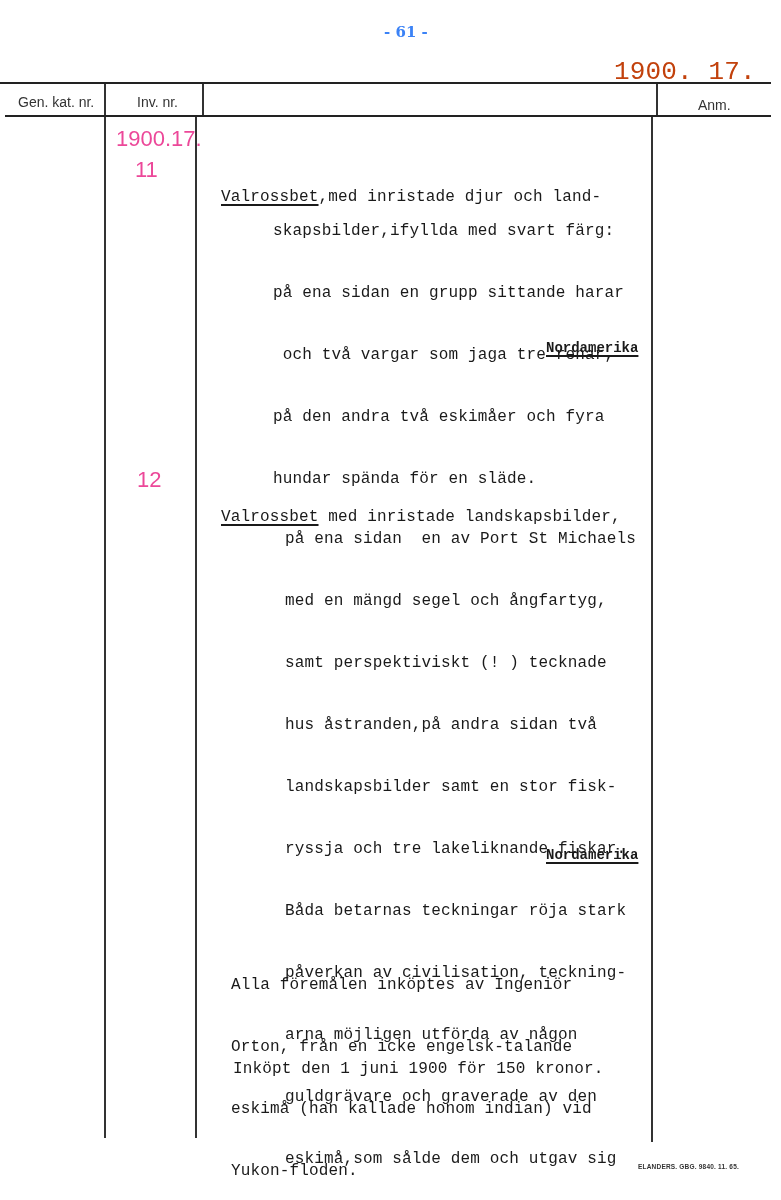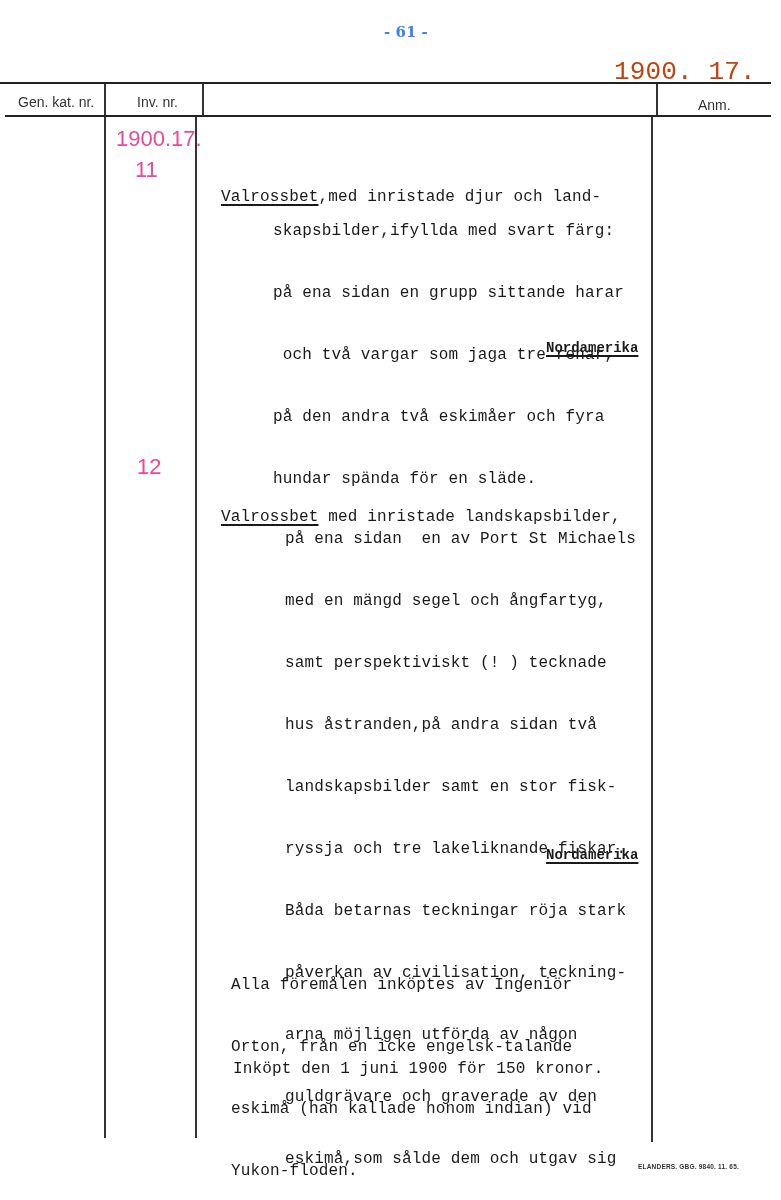--- a/index.html
+++ b/index.html
@@ -50,21 +50,21 @@
     <span class="line">skapsbilder,ifyllda med svart färg:</span>
     <span class="line">på ena sidan en grupp sittande harar</span>
     <span class="line"> och två vargar som jaga tre renar,</span>
     <span class="line">på den andra två eskimåer och fyra</span>
     <span class="line">hundar spända för en släde.</span>
   </div>
   <div class="abs region" style="left:546px; top:340px;">Nordamerika</div>
 </div>
 
 <div>
-  <div class="abs sans inv-label" style="left:137px; top:454px;text-align:right;">12</div>
+  <div class="abs sans inv-label" style="left:137px; top:467px;text-align:right;">12</div>
   <div class="abs mono" style="left:221px; top:468px;">
     <span class="line"><span class="ul">Valrossbet</span><span> med inristade landskapsbilder,</span></span>
   </div>
   <div class="abs mono" style="left:285px; top:490px;">
     <span class="line">på ena sidan  en av Port St Michaels</span>
     <span class="line">med en mängd segel och ångfartyg,</span>
     <span class="line">samt perspektiviskt (! ) tecknade</span>
     <span class="line">hus åstranden,på andra sidan två</span>
     <span class="line">landskapsbilder samt en stor fisk-</span>
     <span class="line">ryssja och tre lakeliknande fiskar.</span>

